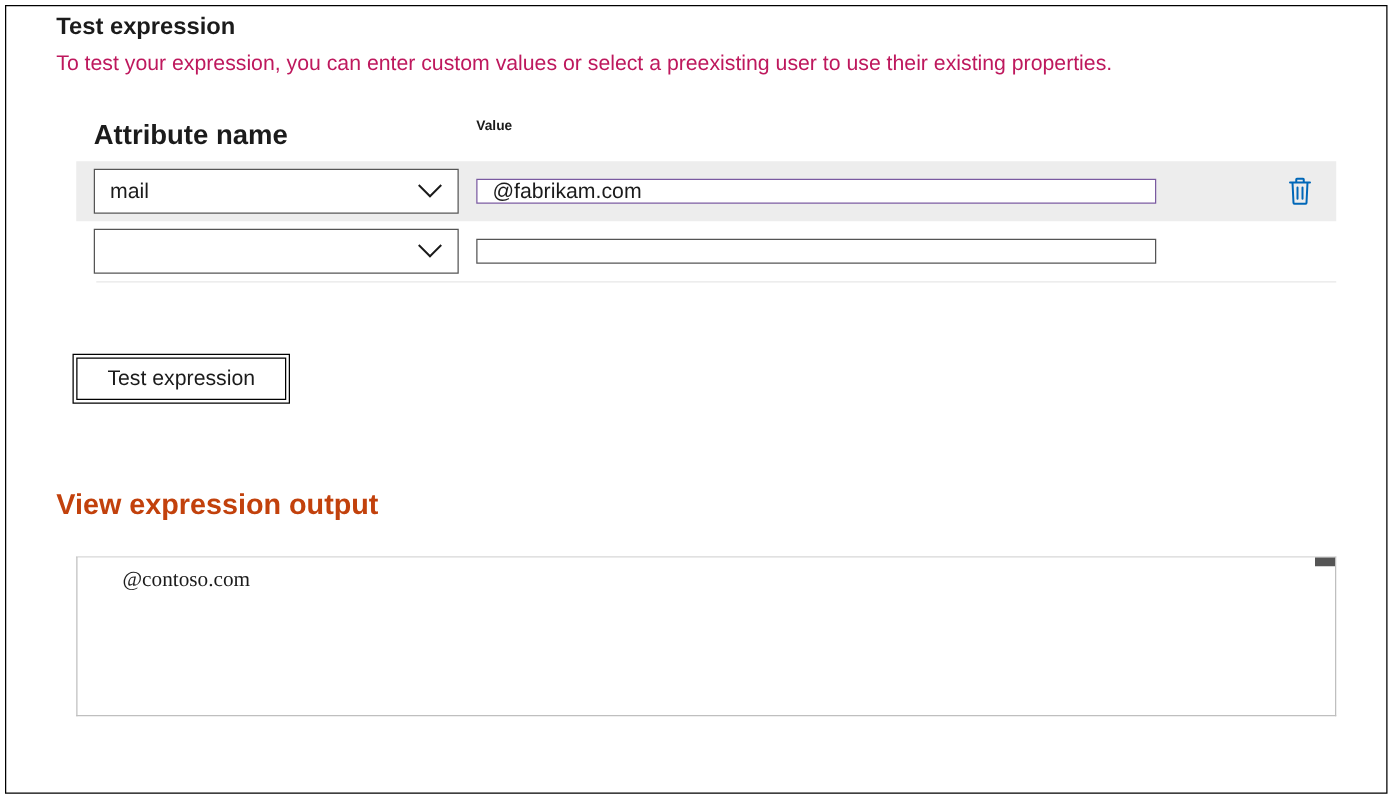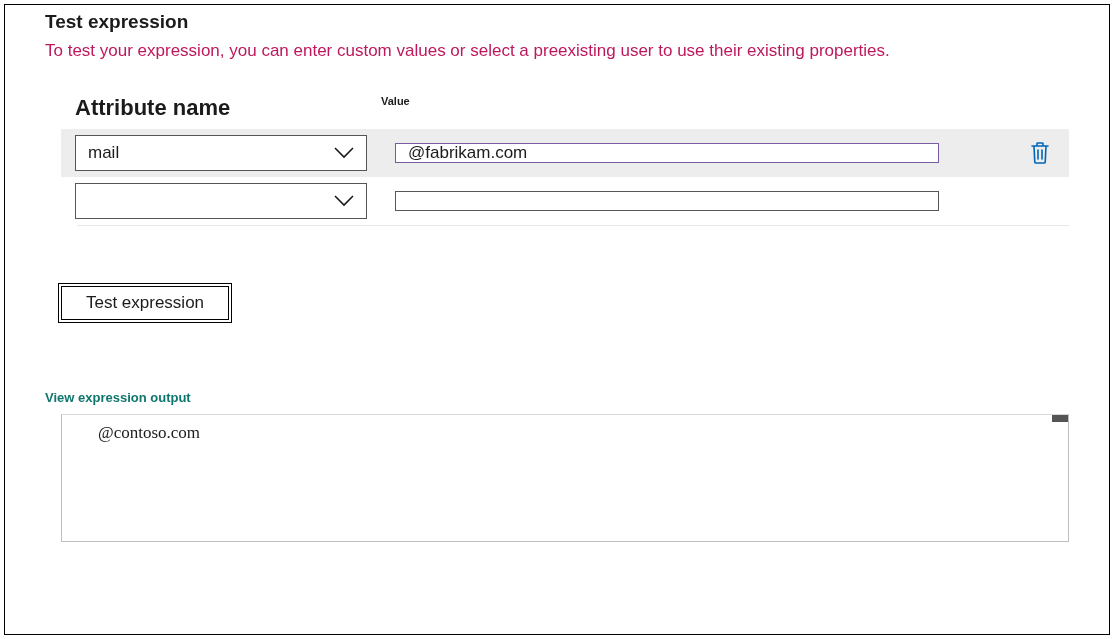--- a/index.html
+++ b/index.html
@@ -60,21 +60,21 @@
     .dropdown {
       position: relative;
       width: 292px;
       height: 36px;
       background: #fff;
       border: 1px solid #555;
       display: flex;
       align-items: center;
       padding: 0 12px;
       cursor: pointer;
-      margin-right: 28px;
+      margin-right: 14px;
     }
     .dropdown-text {
       flex: 1;
       font-size: 17px;
       color: #1b1b1b;
     }
     .chevron {
       width: 20px;
       height: 12px;
     }
@@ -118,25 +118,25 @@
       background: #fff;
       border: 1px solid #000;
       outline: 1px solid #000;
       outline-offset: 2px;
       font-size: 17px;
       color: #1b1b1b;
       font-family: inherit;
       cursor: pointer;
     }
     .output-title {
-      font-size: 13px;
-      font-weight: 600;
-      color: #0f766e;
+      font-size: 23px;
+      font-weight: 600;
+      color: #c2410c;
       margin-top: 70px;
-      margin-bottom: 9px;
+      margin-bottom: 28px;
     }
     .output-box {
       margin-left: 16px;
       border: 1px solid #bfbfbf;
       border-top: 1px solid #d8d8d8;
       height: 128px;
       padding: 8px 36px;
       font-family: Liberation Serif, serif;
       font-size: 17px;
       color: #1b1b1b;

